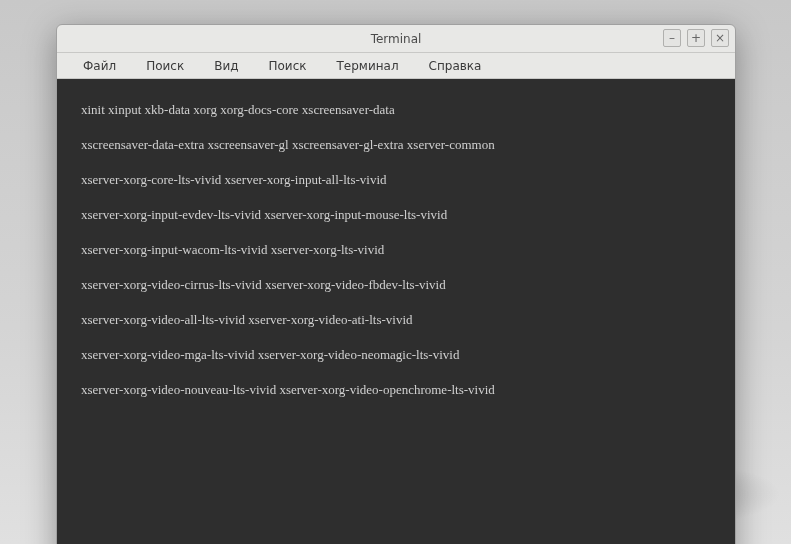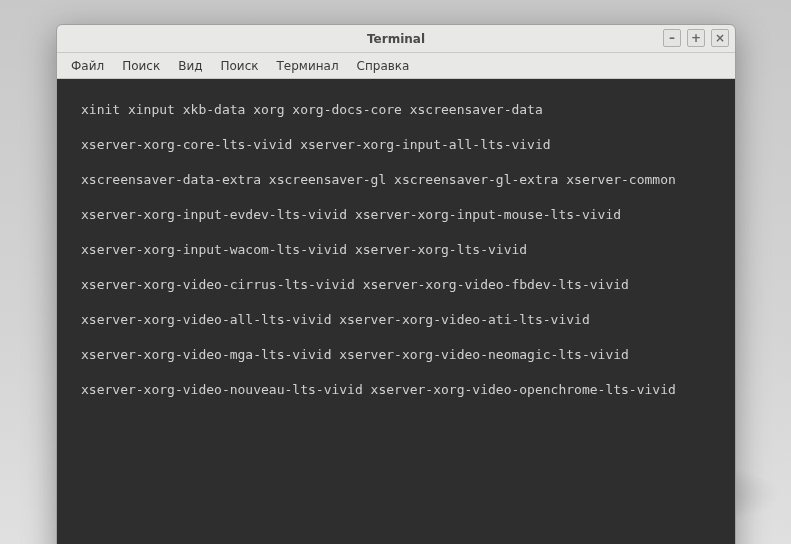--- a/index.html
+++ b/index.html
@@ -28,21 +28,21 @@
     display: flex;
     flex-direction: column;
   }
   .titlebar {
     height: 28px;
     display: flex;
     align-items: center;
     justify-content: center;
     position: relative;
     font-size: 12px;
-    font-weight: bold;
+    font-weight: normal;
     color: #4a4a4a;
     border-bottom: 1px solid #c8c8c6;
   }
   .titlebar-buttons {
     position: absolute;
     right: 6px; top: 4px;
     display: flex;
     gap: 6px;
   }
   .tbtn {
@@ -65,33 +65,34 @@
     gap: 2px;
     padding: 0 6px;
     font-size: 12px;
     color: #3a3a3a;
     border-bottom: 1px solid #c8c8c6;
   }
   .menuitem {
     padding: 3px 8px;
     cursor: pointer;
     border-radius: 2px;
+    margin-left: 12px;
   }
   .terminal-area {
     background: #2e2e2e;
     color: #d0d0d0;
     font-family: "DejaVu Sans Mono", monospace;
     font-size: 13px;
     line-height: 1.35;
     padding: 4px 6px 6px 6px;
     white-space: pre-wrap;
     word-break: break-word;
     min-height: 420px;
   }
-  .pkg-line { color: #d0d0d0; padding-left: 18px; }
+  .pkg-line { color: #d0d0d0; padding-left: 18px; font-family: Liberation Serif, serif; }
 </style>
 </head>
 <body>
 
 <div class="bg-shadow"></div>
 
 <div class="window">
   <div class="titlebar">
     <span>Terminal</span>
     <div class="titlebar-buttons">
@@ -105,22 +106,22 @@
     <div class="menuitem">Файл</div>
     <div class="menuitem">Поиск</div>
     <div class="menuitem">Вид</div>
     <div class="menuitem">Поиск</div>
     <div class="menuitem">Терминал</div>
     <div class="menuitem">Справка</div>
   </div>
 
   <div class="terminal-area">
 <div class="pkg-line">xinit xinput xkb-data xorg xorg-docs-core xscreensaver-data</div>
+<div class="pkg-line">xscreensaver-data-extra xscreensaver-gl xscreensaver-gl-extra xserver-common</div>
 <div class="pkg-line">xserver-xorg-core-lts-vivid xserver-xorg-input-all-lts-vivid</div>
-<div class="pkg-line">xscreensaver-data-extra xscreensaver-gl xscreensaver-gl-extra xserver-common</div>
 <div class="pkg-line">xserver-xorg-input-evdev-lts-vivid xserver-xorg-input-mouse-lts-vivid</div>
 <div class="pkg-line">xserver-xorg-input-wacom-lts-vivid xserver-xorg-lts-vivid</div>
 <div class="pkg-line">xserver-xorg-video-cirrus-lts-vivid xserver-xorg-video-fbdev-lts-vivid</div>
 <div class="pkg-line">xserver-xorg-video-all-lts-vivid xserver-xorg-video-ati-lts-vivid</div>
 <div class="pkg-line">xserver-xorg-video-mga-lts-vivid xserver-xorg-video-neomagic-lts-vivid</div>
 <div class="pkg-line">xserver-xorg-video-nouveau-lts-vivid xserver-xorg-video-openchrome-lts-vivid</div>
 
 
 
 

